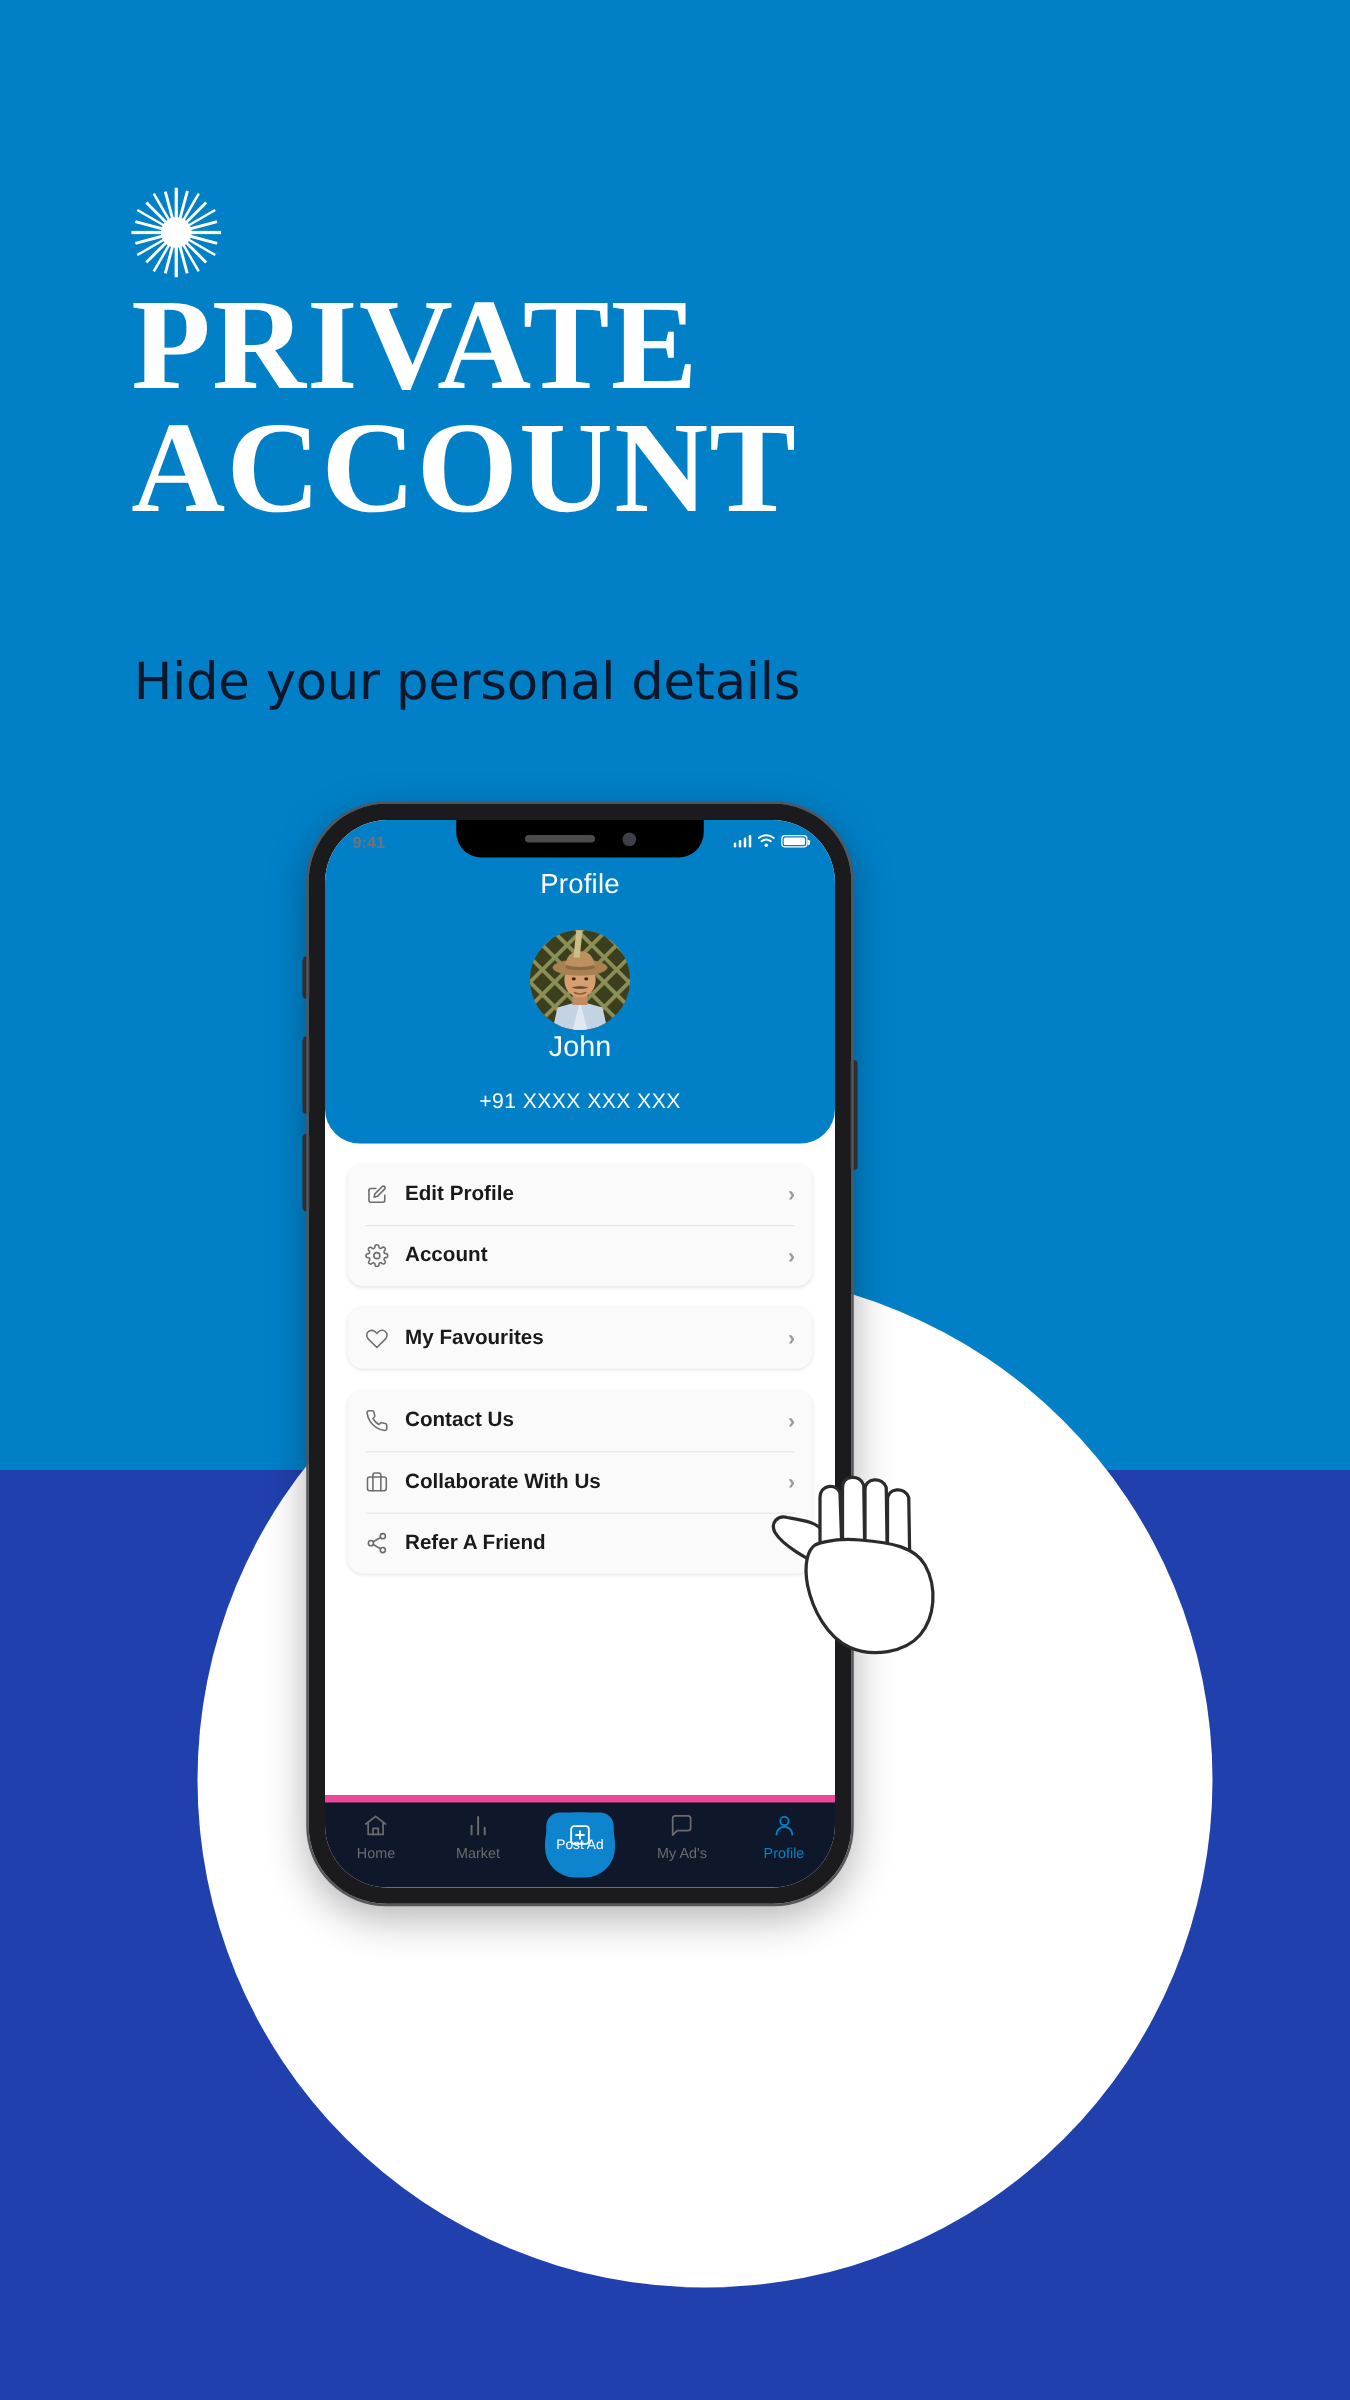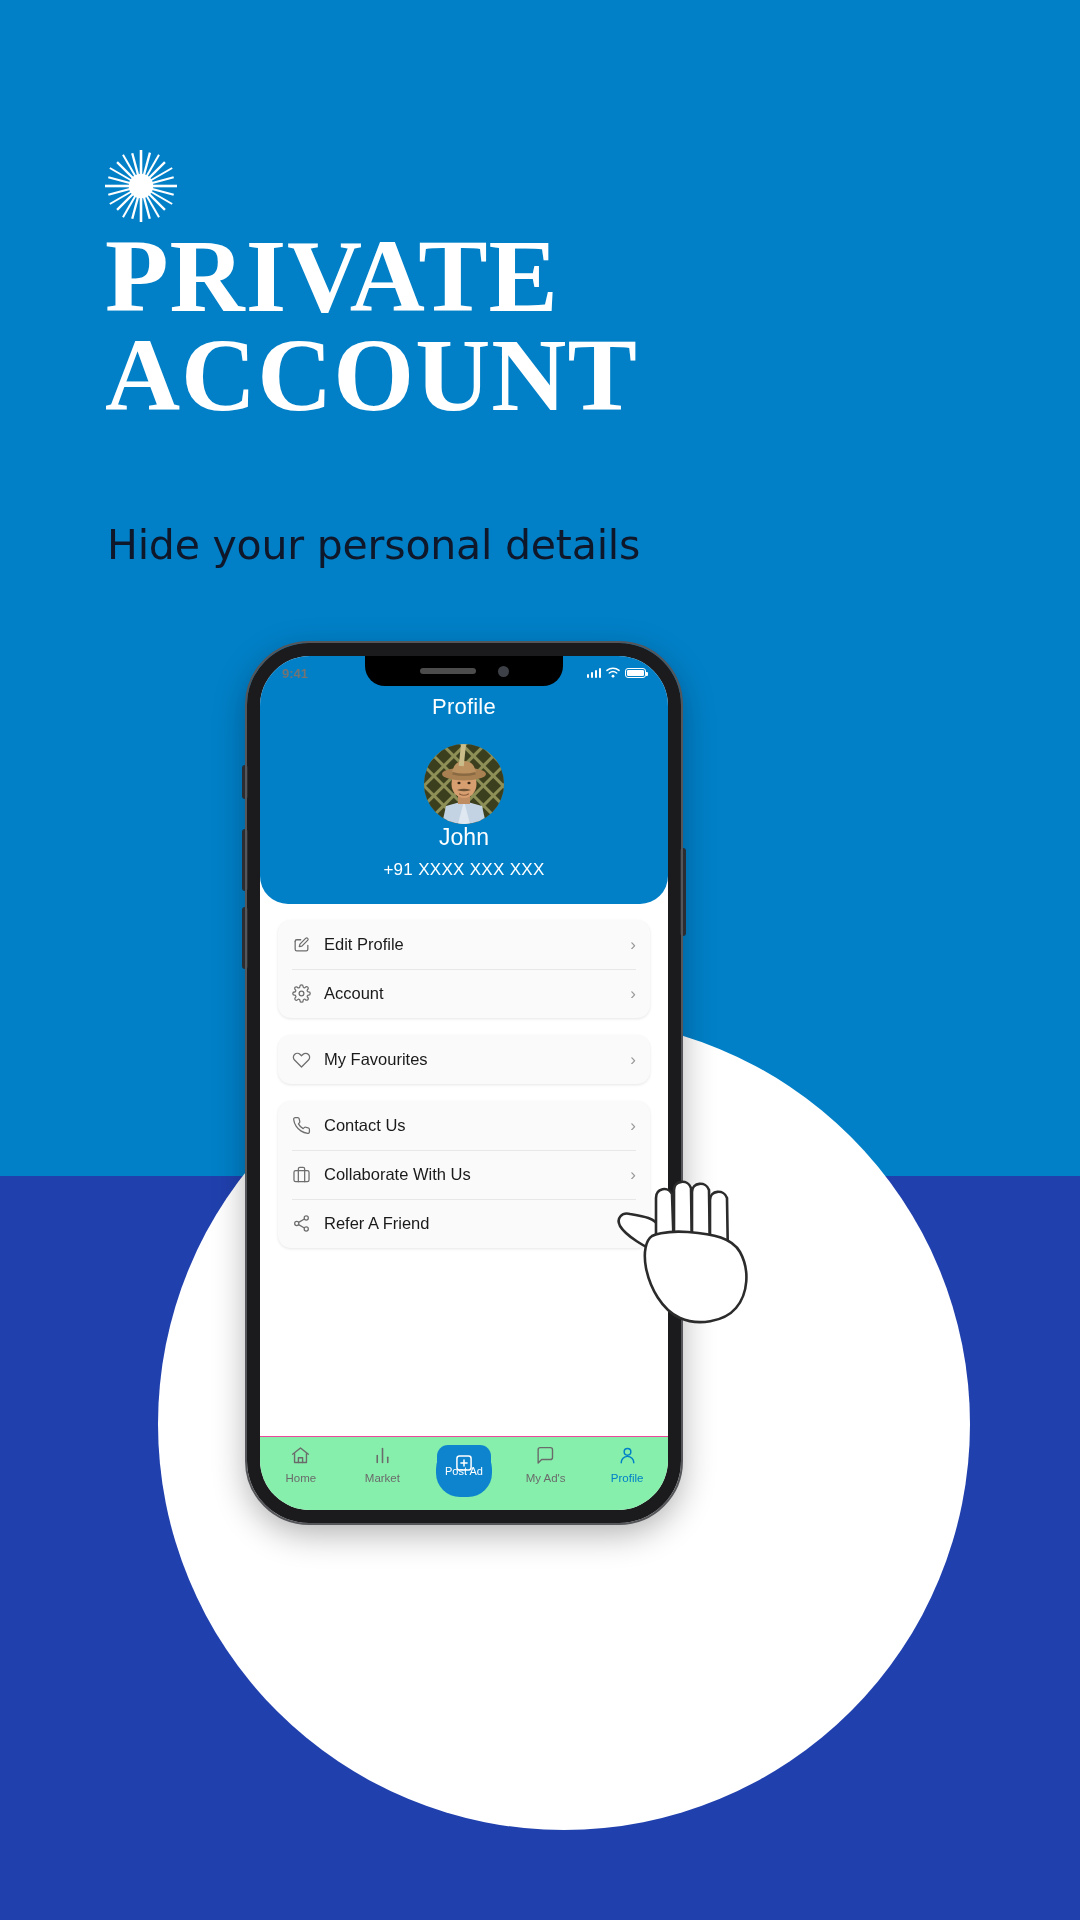--- a/index.html
+++ b/index.html
@@ -119,24 +119,24 @@
     padding:38px 0 24px;
     text-align:center;
     color:#fff;
   }
   #profile-title { font-size:22px; font-weight:400; letter-spacing:0.2px; }
   #avatar {
     width:80px; height:80px; border-radius:50%; margin:24px auto 0;
     overflow:hidden; background:#6f7046; position:relative;
   }
   #profile-name { font-size:23px; font-weight:400; }
-  #profile-phone { font-size:17px; margin-top:9px; font-weight:400; letter-spacing:0.3px; }
-
-  
-  #menu-area { padding:16px 18px 0; background:#fff; }
+  #profile-phone { font-size:17px; margin-top:20px; font-weight:400; letter-spacing:0.3px; }
+
+  
+  #menu-area { padding:16px 18px 0; background:#fff;font-weight:bold; }
   .menu-group {
     background:#fafafa;
     border-radius:13px;
     box-shadow:0 1px 3px rgba(0,0,0,0.10);
     margin-bottom:17px;
     overflow:hidden;
   }
   .menu-row {
     display:flex; align-items:center;
     height:49px; padding:0 14px;
@@ -154,21 +154,21 @@
     position:relative; flex:0 0 38px;
   }
   .toggle::after {
     content:""; position:absolute; right:2px; top:2px;
     width:18px; height:18px; border-radius:50%; background:#fff;
   }
 
   
   #bottom-nav {
     position:absolute; left:0; bottom:0; width:408px; height:74px;
-    background:#86efac; border-top:1px solid #ec4899;
+    background:#0f172a; border-top:6px solid #ec4899;
     display:flex; align-items:flex-start; justify-content:space-around;
     padding-top:8px; z-index:12;
   }
   .nav-item {
     width:70px; text-align:center; color:#6b6b6b; font-size:11.5px;
   }
   .nav-item .nav-ico { display:block; height:24px; line-height:24px; margin-bottom:3px; }
   .nav-item.active { color:#0180c8; }
   .nav-item.primary .nav-ico {
     width:54px; height:39px; margin:0 auto 3px;

